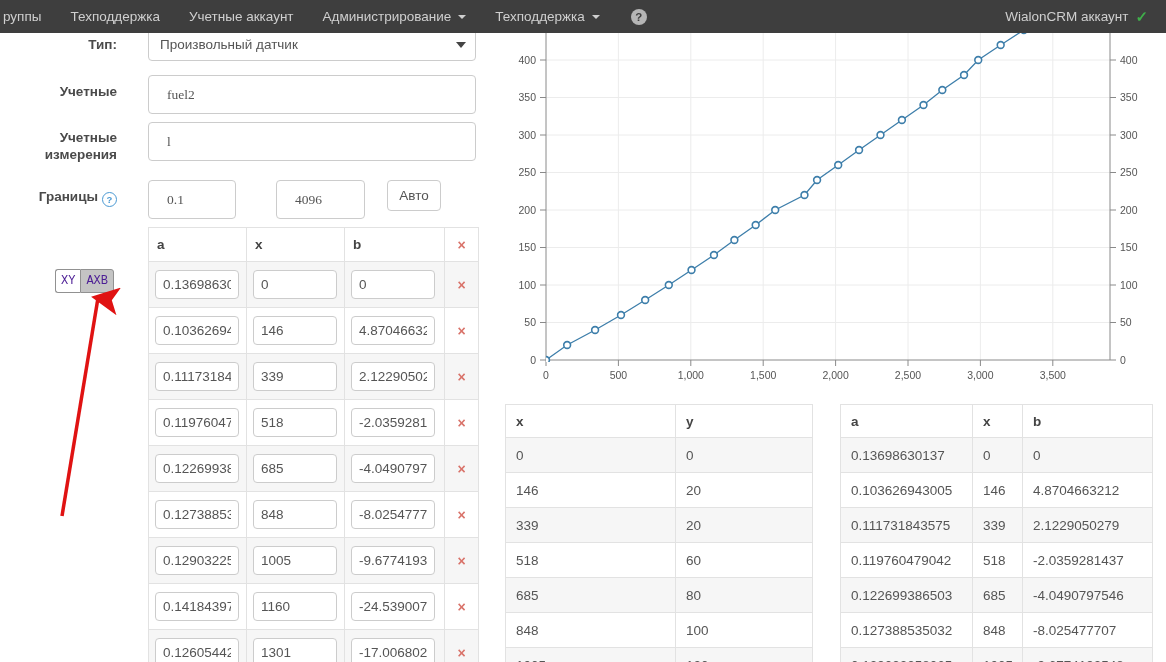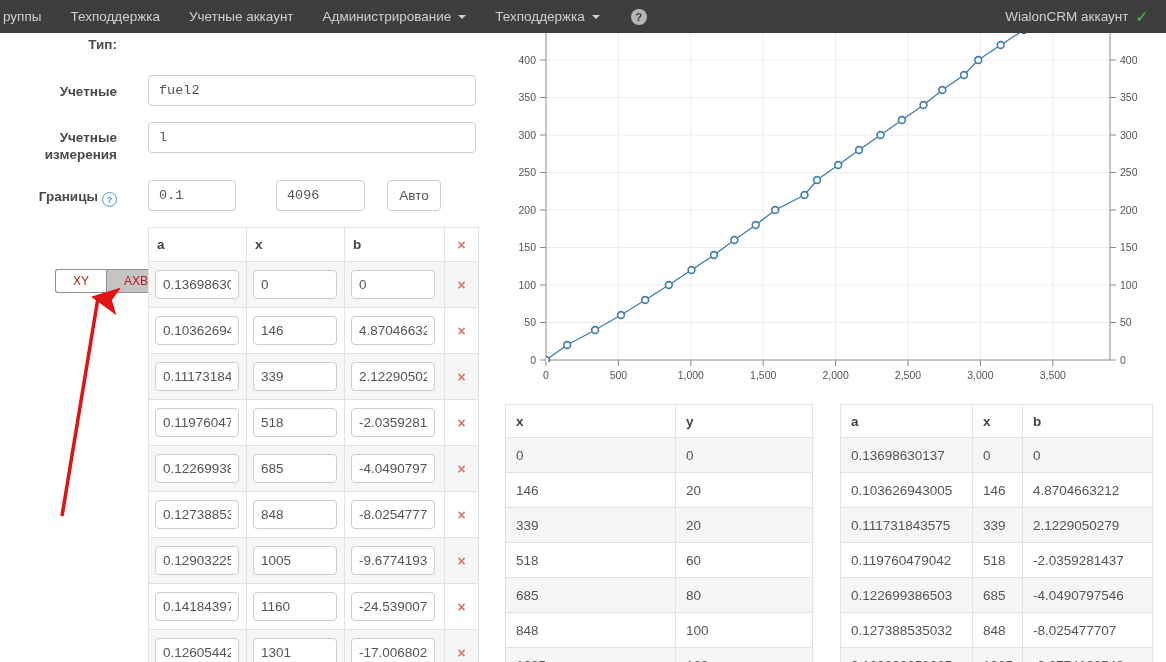--- a/index.html
+++ b/index.html
@@ -29,31 +29,31 @@
   .help-q{display:inline-block;width:13px;height:13px;border-radius:50%;border:1.5px solid #4a99d3;
           color:#4a99d3;font-size:9.5px;line-height:13px;text-align:center;font-weight:700;
           margin-left:4px;vertical-align:-2px;cursor:pointer;}
 
   
   .selectbox{position:absolute;left:148px;top:28px;width:328px;height:33px;border:1px solid #ccc;
              border-radius:4px;background:#fff;box-sizing:border-box;cursor:pointer;}
   .selecttext{position:absolute;left:11px;top:0;line-height:31px;font-size:13.5px;color:#555;}
   .selcaret{position:absolute;right:9px;top:13px;width:0;height:0;border-left:5px solid transparent;
             border-right:5px solid transparent;border-top:6px solid #444;}
-  .inp{position:absolute;height:31px;border:1px solid #ccc;border-radius:4px;box-sizing:border-box;
-       padding:0 10px;font-size:13.5px;color:#555;font-family:Liberation Mono, monospace;background:#fff;}
+  .inp{position:absolute;height:39px;border:1px solid #ccc;border-radius:4px;box-sizing:border-box;
+       padding:0 18px;font-size:13.5px;color:#555;font-family:Liberation Serif, serif;background:#fff;}
   #param-input{left:148px;top:75px;width:328px;}
   #units-input{left:148px;top:122px;width:328px;}
   #bounds-min{left:148px;top:180px;width:88px;}
   #bounds-max{left:276px;top:180px;width:89px;}
   .btn-auto{position:absolute;left:387px;top:180px;width:54px;height:31px;border:1px solid #ccc;
             border-radius:4px;background:#fff;font-size:13.5px;color:#555;font-family:inherit;cursor:pointer;}
   .toggle{position:absolute;left:55px;top:269px;display:flex;}
-  .tg{height:24px;border:1px solid #919191;background:#fff;font-size:12px;color:#b91c1c;
-      font-family:Liberation Sans, sans-serif;padding:0 17px;cursor:pointer;}
+  .tg{height:24px;border:1px solid #919191;background:#fff;font-size:12px;color:#4c1d95;
+      font-family:Liberation Mono, monospace;padding:0 5px;cursor:pointer;}
   .tg:first-child{border-radius:3px 0 0 3px;border-right:none;}
   .tg:last-child{border-radius:0 3px 3px 0;}
   .tg.active{background:#c4c4c4;}
 
   
   table.grid{border-collapse:collapse;background:#fff;table-layout:fixed;}
   table.grid th,table.grid td{border:1px solid #e2e2e2;font-size:13.5px;overflow:hidden;white-space:nowrap;}
   table.grid th{font-weight:700;color:#444;text-align:left;}
   table.grid tbody tr:nth-child(odd){background:#f6f6f6;}
 
@@ -110,20 +110,24 @@
   <div class="lbl" id="lbl-type">Тип:</div>
   <div class="lbl" id="lbl-param">Учетные</div>
   <div class="lbl" id="lbl-units">
     <span style="display:block">Учетные</span>
     <span style="display:block">измерения</span>
   </div>
   <div class="lbl" id="lbl-bounds">
     <span>Границы</span><span class="help-q">?</span>
   </div>
 
+  <div class="selectbox">
+    <span class="selecttext">Произвольный датчик</span>
+    <span class="selcaret"></span>
+  </div>
   <input class="inp" id="param-input" value="fuel2" style="">
   <input class="inp" id="units-input" value="l" style="">
   <input class="inp" id="bounds-min" value="0.1" style="">
   <input class="inp" id="bounds-max" value="4096" style="">
   <button class="btn-auto">Авто</button>
 
   <div class="toggle">
     <button class="tg">XY</button>
     <button class="tg active">AXB</button>
   </div>

